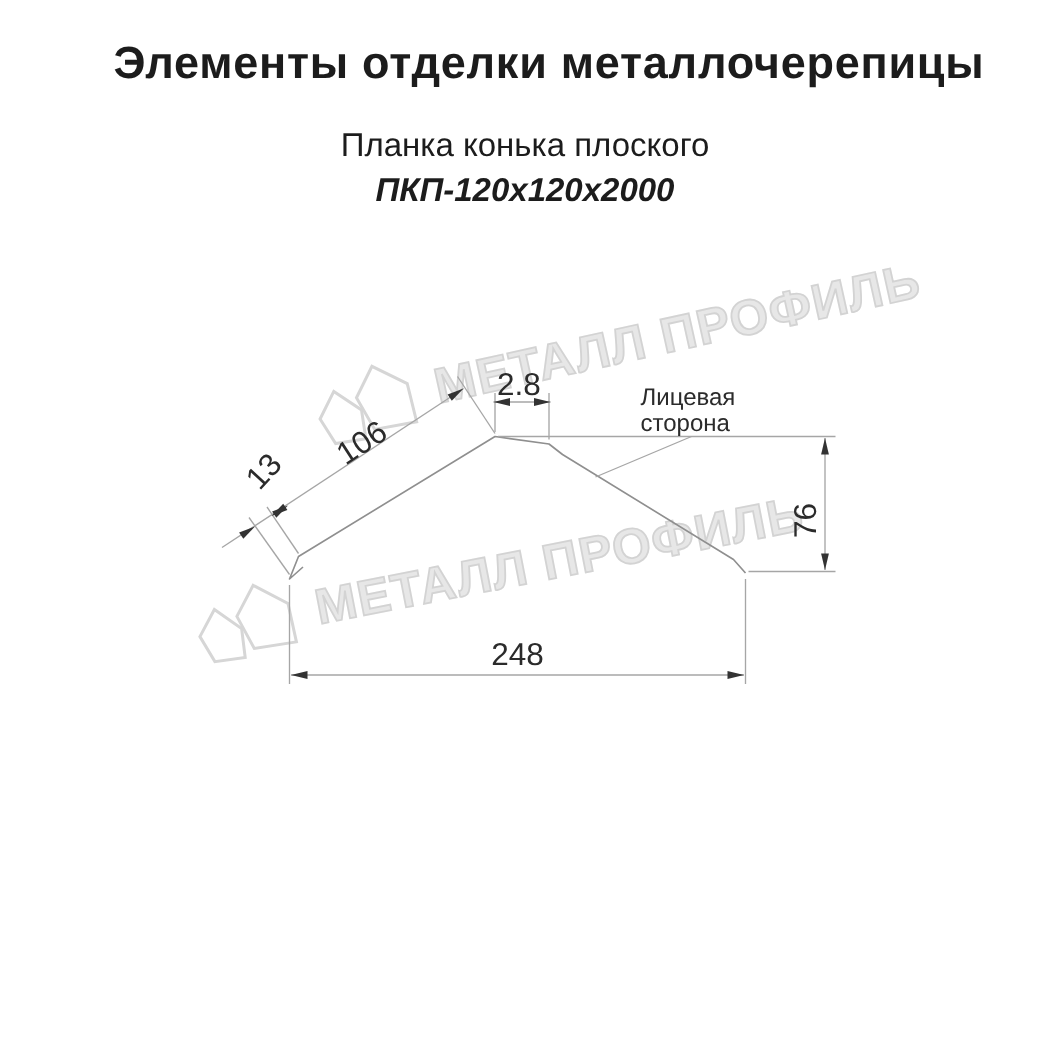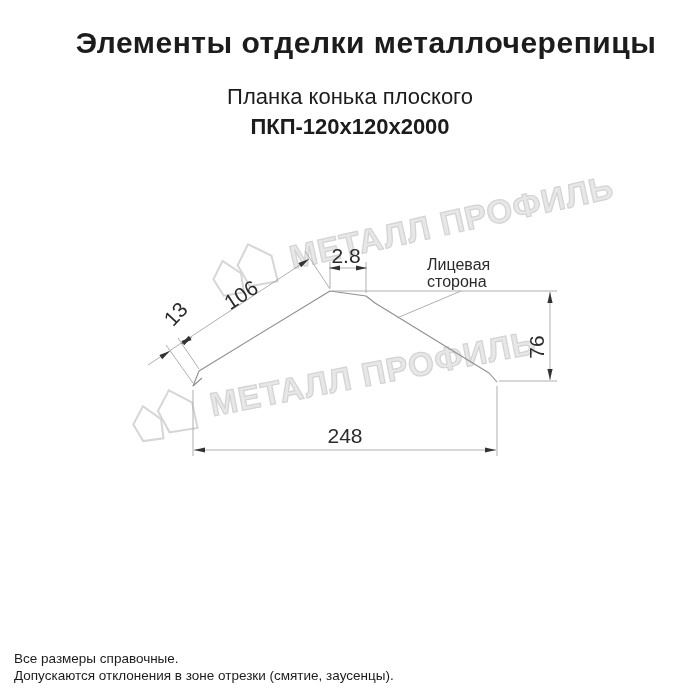--- a/index.html
+++ b/index.html
@@ -4,21 +4,21 @@
 <style>
   html,body{margin:0;padding:0;background:#fff;}
   .canvas{position:relative;width:700px;height:700px;background:#ffffff;overflow:hidden;
           font-family:"Liberation Sans", sans-serif;}
   
   .page-title{position:absolute;top:26px;left:0;width:700px;text-align:center;
               font-size:30px;font-weight:bold;color:#1c1c1c;letter-spacing:0.5px;z-index:3;margin-left:16px;}
   .subtitle{position:absolute;top:84px;left:0;width:700px;text-align:center;
             font-size:22px;font-weight:normal;color:#1c1c1c;z-index:3;}
   .product-code{position:absolute;top:114px;left:0;width:700px;text-align:center;
-            font-size:22px;font-weight:bold;color:#1c1c1c;z-index:3;}
+            font-size:22px;font-weight:bold;color:#1c1c1c;z-index:3;font-style:italic;}
   
   .wm{position:absolute;display:flex;align-items:center;gap:10px;z-index:1;
       transform-origin:0 50%;pointer-events:none;}
   .wm-text{font-size:33px;font-weight:bold;white-space:nowrap;letter-spacing:1px;
            color:#e7e7e7;-webkit-text-stroke:1.2px #d3d3d3;}
   .wm1{left:210px;top:247px;transform:rotate(-12.5deg);}
   .wm2{left:130px;top:392px;transform:rotate(-11deg);}
   
   .drawing{position:absolute;left:0;top:0;z-index:2;}
   .profile{fill:none;stroke:#8f8f8f;stroke-width:1.1;stroke-linejoin:round;}
@@ -105,18 +105,14 @@
       <text class="dim-text" x="346" y="263" text-anchor="middle">2.8</text>
       <text class="dim-text" transform="translate(245,301) rotate(-33)" text-anchor="middle">106</text>
       <text class="dim-text" transform="translate(181,319) rotate(-47)" text-anchor="middle">13</text>
       <text class="dim-text" transform="translate(544,347) rotate(-90)" text-anchor="middle">76</text>
       <text class="dim-text" x="345" y="443" text-anchor="middle">248</text>
       <text class="label-text" x="427" y="270">Лицевая</text>
       <text class="label-text" x="427" y="287">сторона</text>
     </g>
   </svg>
 
-  <div class="footer">
-    <div>Все размеры справочные.</div>
-    <div>Допускаются отклонения в зоне отрезки (смятие, заусенцы).</div>
-  </div>
 
 </div>
 
 </body></html>

